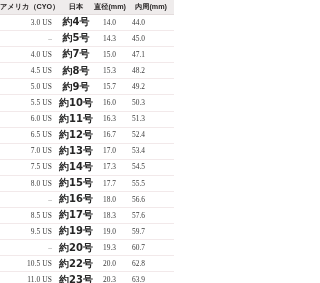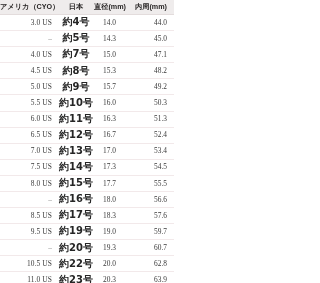--- a/index.html
+++ b/index.html
@@ -52,21 +52,21 @@
     white-space: nowrap;
     color: #3a3a3a;
   }
   tbody tr:last-child td { border-bottom: none; }
 
   td.v-us   { text-align: right; padding-right: 6px; letter-spacing: 0.1px; }
   td.v-jp   { text-align: center;
               font-family: "DejaVu Sans", "Liberation Sans", sans-serif;
               font-weight: bold; font-size: 10px; color: #262626; }
   td.v-dia  { text-align: center; padding-right: 7px; }
-  td.v-circ { text-align: right; padding-right: 7px; }
+  td.v-circ { padding-right: 7px; }
   td.dash   { color: #8c8c8c; }
 </style>
 </head>
 <body>
 
 <table class="ring-size-table">
   <colgroup>
     <col class="c-us">
       <col class="c-jp">
       <col class="c-dia">

